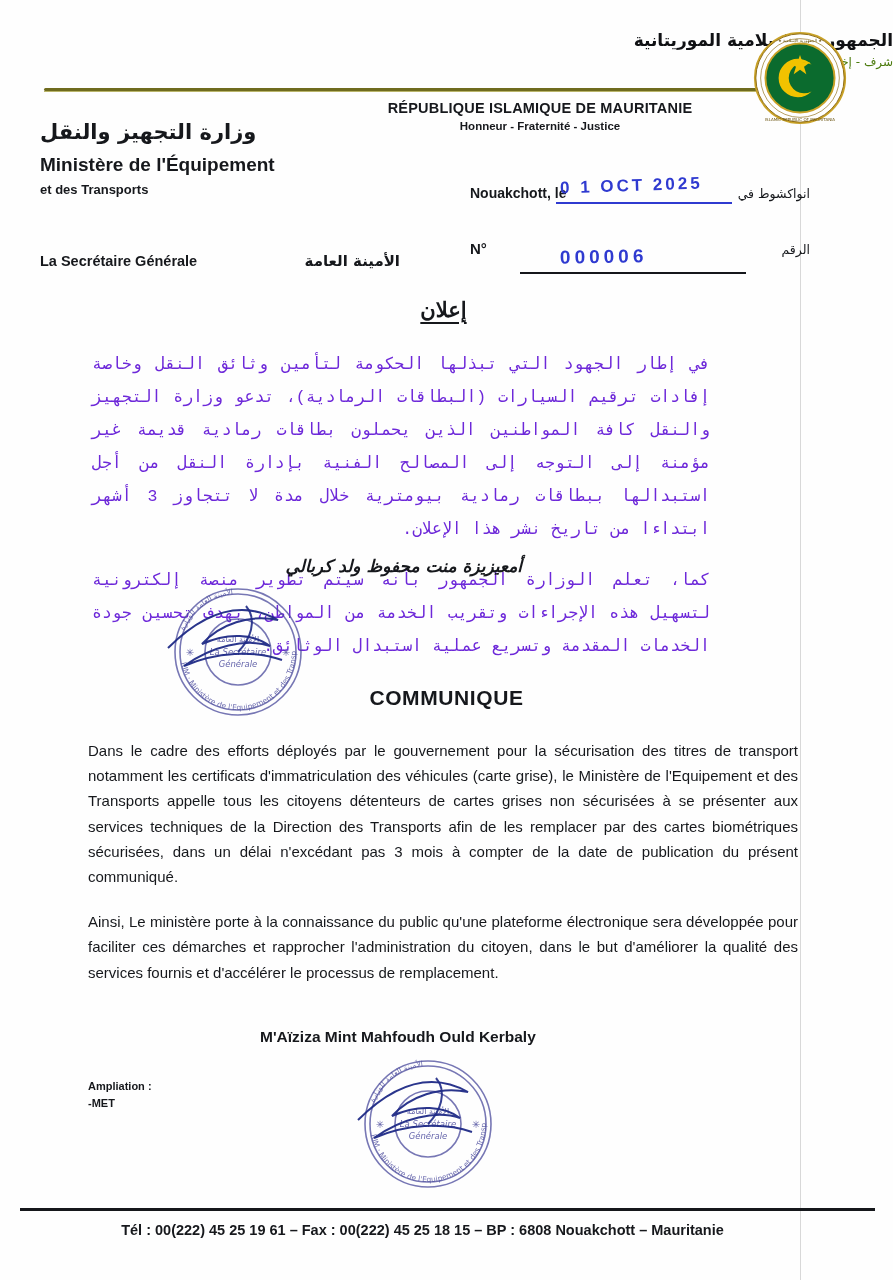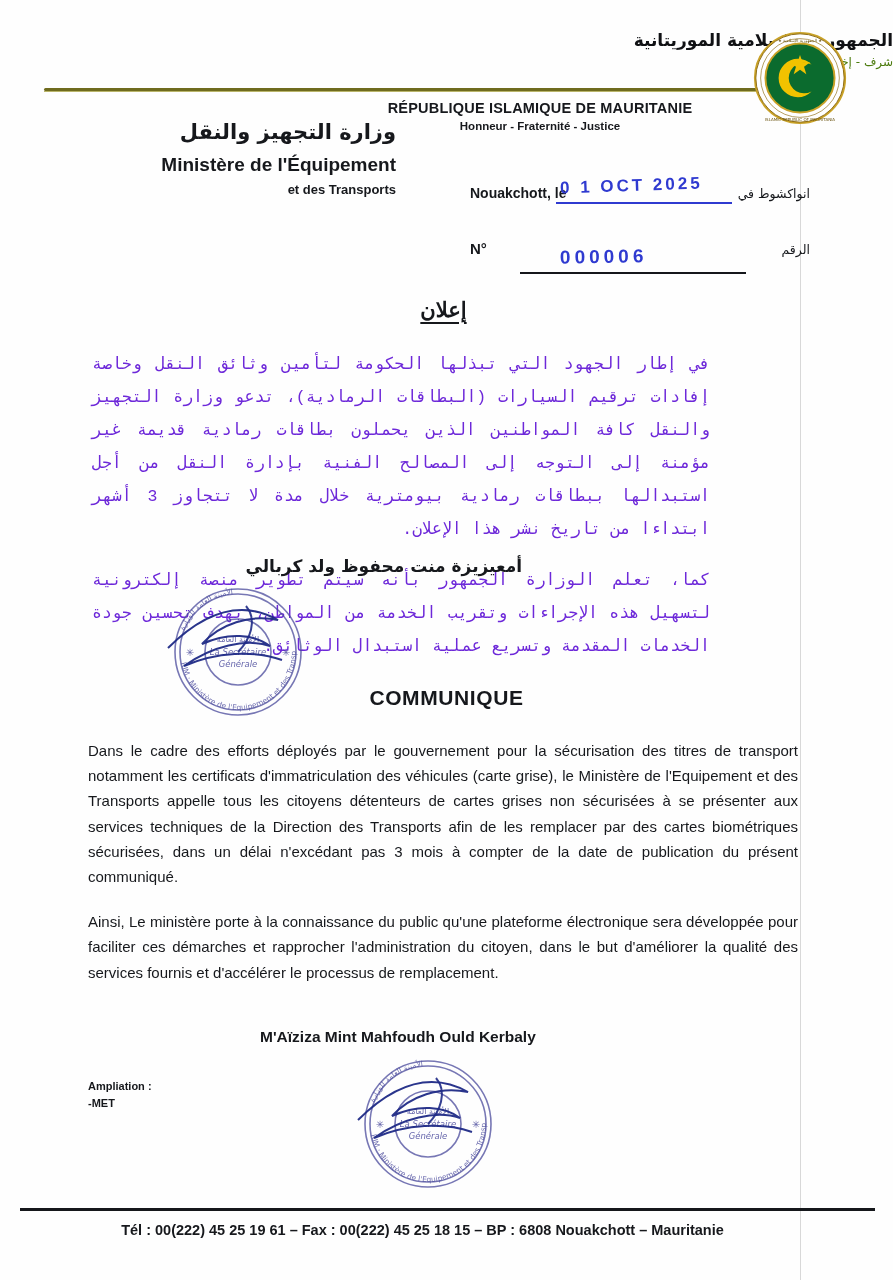--- a/index.html
+++ b/index.html
@@ -96,23 +96,23 @@
     top: 30px;
     left: 752px;
     width: 96px;
     height: 96px;
   }
 
   
   .ministry {
     position: absolute;
     top: 120px;
-    left: 56px;
+    left: 40px;
     width: 340px;
-    text-align: right;
+    text-align: left;
   }
   .ministry .ar {
     font-family: "DejaVu Sans", sans-serif;
     font-size: 21px;
     font-weight: bold;
     direction: rtl;
   }
   .ministry .fr1 {
     font-size: 19px;
     font-weight: bold;
@@ -248,20 +248,21 @@
 
   .ar-sign {
     position: absolute;
     top: 556px;
     left: 92px;
     width: 430px;
     direction: rtl;
     font-family: "DejaVu Sans", sans-serif;
     font-size: 17px;
     font-weight: bold;
+    font-style: italic;
   }
 
   
   .fr-title {
     position: absolute;
     top: 686px;
     left: 0; right: 0;
     text-align: center;
     font-size: 21px;
     font-weight: bold;
@@ -364,20 +365,24 @@
       <text x="50" y="95" font-size="4.2" fill="#6b5410" text-anchor="middle" font-family="DejaVu Sans">ISLAMIC REPUBLIC OF MAURITANIA</text>
     </svg>
   </div>
 
   <div class="ministry">
     <div class="ar">وزارة التجهيز والنقل</div>
     <div class="fr1">Ministère de l'Équipement</div>
     <div class="fr2">et des Transports</div>
   </div>
 
+  <div class="role-row">
+    <span class="fr">La Secrétaire Générale</span>
+    <span class="ar">الأمينة العامة</span>
+  </div>
 
   <div class="daterow">
     <span class="lab">Nouakchott, le</span>
     <span class="ar">انواكشوط في</span>
   </div>
   <div class="date-stamp">0 1 OCT 2025</div>
   <div class="date-underline"></div>
 
   <div class="numrow">
     <span class="lab">N°</span>

